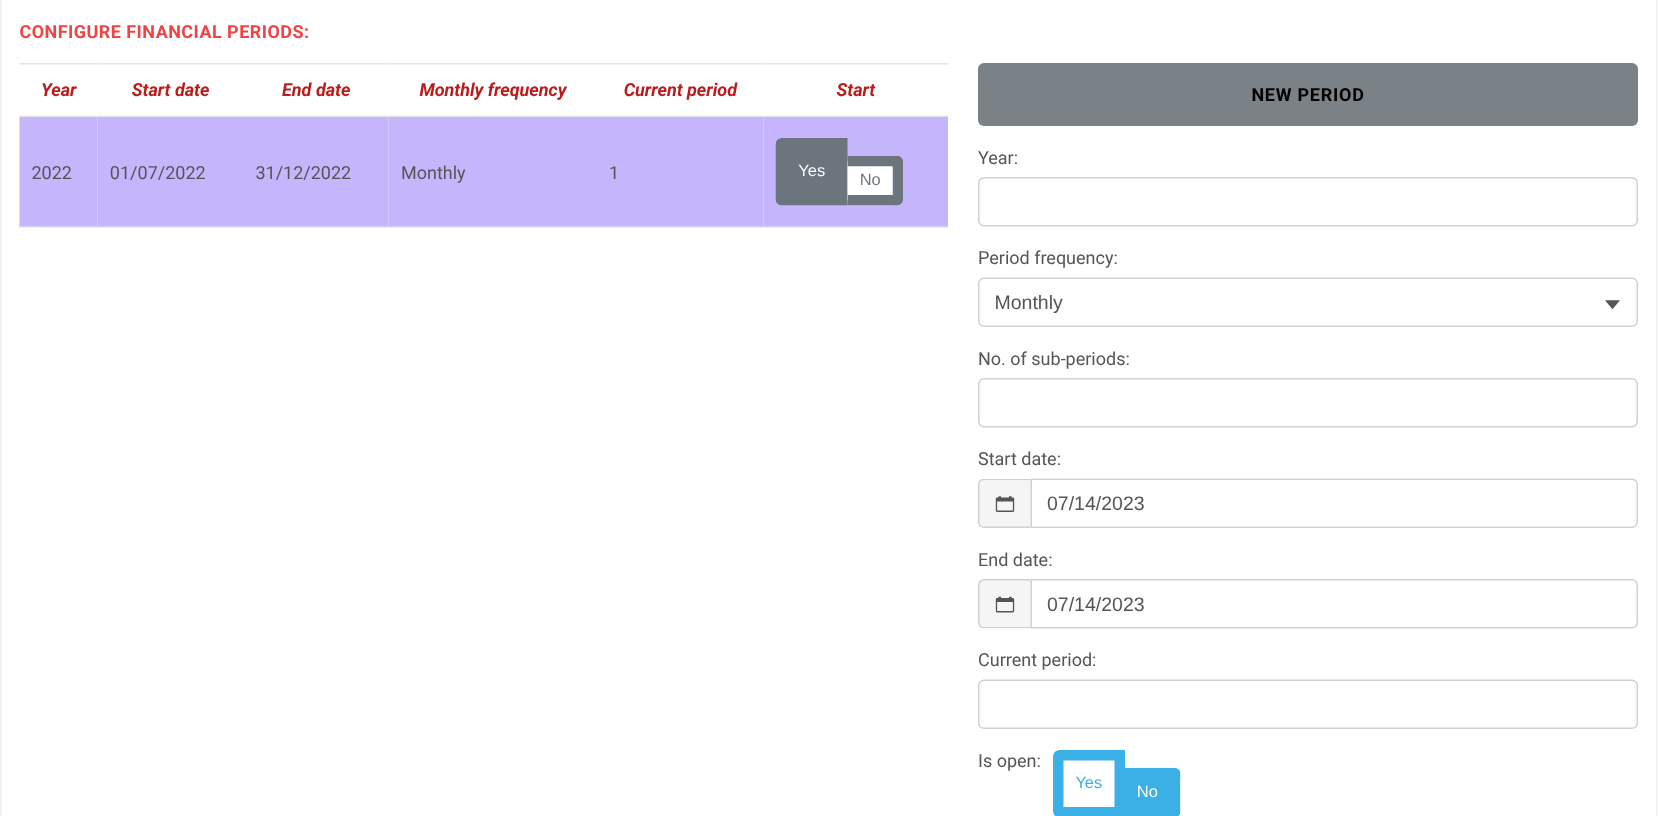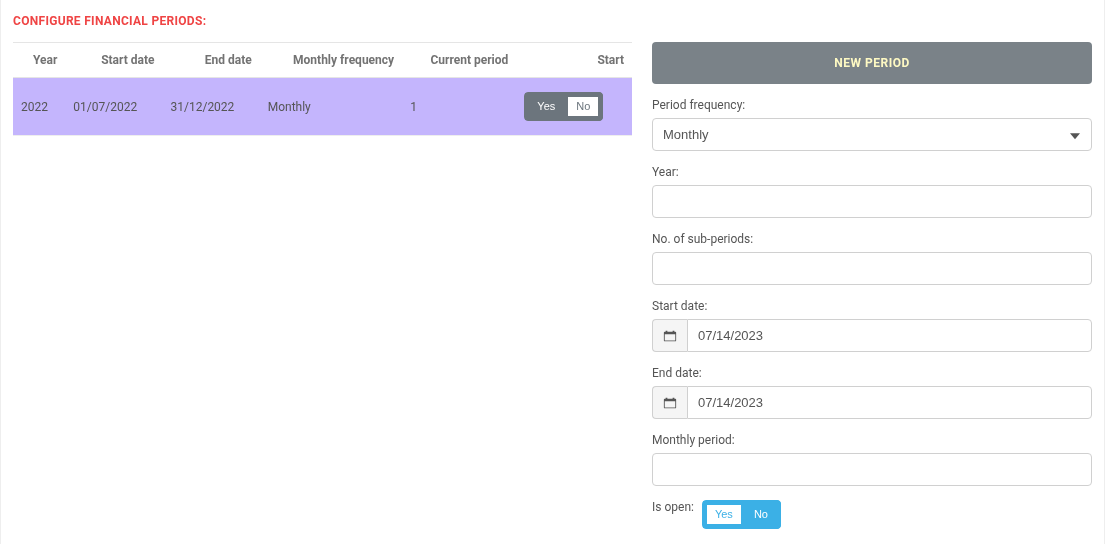--- a/index.html
+++ b/index.html
@@ -25,55 +25,56 @@
   }
   .content-row { display: flex; gap: 20px; }
   .left-col { flex: 1 1 0; }
   .right-col { flex: 0 0 440px; }
   table.periods {
     width: 100%;
     border-collapse: collapse;
     font-size: 12px;
   }
   table.periods thead th {
-    text-align: right;
+    text-align: center;
     font-weight: 700;
-    color: #737373;
+    color: #b91c1c;
     border-top: 1px solid #e5e5e5;
     border-bottom: 1px solid #e5e5e5;
     padding: 10px 8px;
     background: #fff;
+    font-style: italic;
   }
   table.periods tbody td {
     padding: 14px 8px;
     border-bottom: 1px solid #eee;
     background: #c4b5fd;
     color: #555;
     vertical-align: middle;
   }
   .yn-group { display: inline-flex; border-radius: 4px; overflow: hidden; }
   .yn-btn {
     font-size: 11px;
     padding: 4px 8px;
-    border: 5px solid #eab308;
+    border: 7px solid #eab308;
     background: #fff;
     color: #666;
     cursor: pointer;
     line-height: 1;
   }
   .yn-btn + .yn-btn { border-left: 0; }
   .yn-btn.sel-dark { background: #6c757d; color: #fff; border-color: #6c757d; }
   .yn-btn.unsel-dark { background: #fff; color: #6c757d; border-color: #6c757d; }
   .yn-btn.sel-blue { background: #3bb0e6; color: #fff; border-color: #3bb0e6; }
   .yn-btn.unsel-blue { background: #fff; color: #3bb0e6; border-color: #3bb0e6; }
   .yn-btn.left { border-top-left-radius: 4px; border-bottom-left-radius: 4px; }
-  .yn-btn.right { border-top-right-radius: 4px; border-bottom-right-radius: 4px; }
+  .yn-btn.right { border-top-right-radius: 4px; border-bottom-right-radius: 4px; margin-top: 12px; }
   .panel-header {
     background: #7a8288;
-    color: #fef9c3;
+    color: #000000;
     text-align: center;
     font-weight: 700;
     font-size: 12px;
     letter-spacing: 0.5px;
     padding: 14px 8px;
     border-radius: 4px;
     margin-bottom: 14px;
   }
   .form-group { margin-bottom: 14px; }
   .form-label { font-size: 12px; color: #555; margin-bottom: 6px; display: block; }
@@ -153,31 +154,31 @@
             </td>
           </tr>
         </tbody>
       </table>
     </div>
 
     <div class="right-col">
       <div class="panel-header">NEW PERIOD</div>
 
       <div class="form-group">
+        <label class="form-label">Year:</label>
+        <input class="form-control" type="text" value="" style="">
+      </div>
+
+      <div class="form-group">
         <label class="form-label">Period frequency:</label>
         <div class="select-wrap">
           <select class="form-control">
             <option>Monthly</option>
           </select>
         </div>
-      </div>
-
-      <div class="form-group">
-        <label class="form-label">Year:</label>
-        <input class="form-control" type="text" value="" style="">
       </div>
 
       <div class="form-group">
         <label class="form-label">No. of sub-periods:</label>
         <input class="form-control" type="text" value="" style="">
       </div>
 
       <div class="form-group">
         <label class="form-label">Start date:</label>
         <div class="input-group">
@@ -196,21 +197,21 @@
           <span class="input-addon">
             <svg class="cal-icon" viewBox="0 0 16 16" fill="currentColor">
                 <path d="M3 2v1H2a1 1 0 0 0-1 1v9a1 1 0 0 0 1 1h12a1 1 0 0 0 1-1V4a1 1 0 0 0-1-1h-1V2h-2v1H5V2H3zm-1 4h12v7H2V6z"></path>
               </svg>
           </span>
           <input class="form-control" type="text" value="07/14/2023" style="">
         </div>
       </div>
 
       <div class="form-group">
-        <label class="form-label">Monthly period:</label>
+        <label class="form-label">Current period:</label>
         <input class="form-control" type="text" value="" style="">
       </div>
 
       <div class="is-open-row">
         <span class="form-label" style="margin:0">Is open:</span>
         <span class="yn-group">
           <button class="yn-btn left unsel-blue">Yes</button>
           <button class="yn-btn right sel-blue">No</button>
         </span>
       </div>

